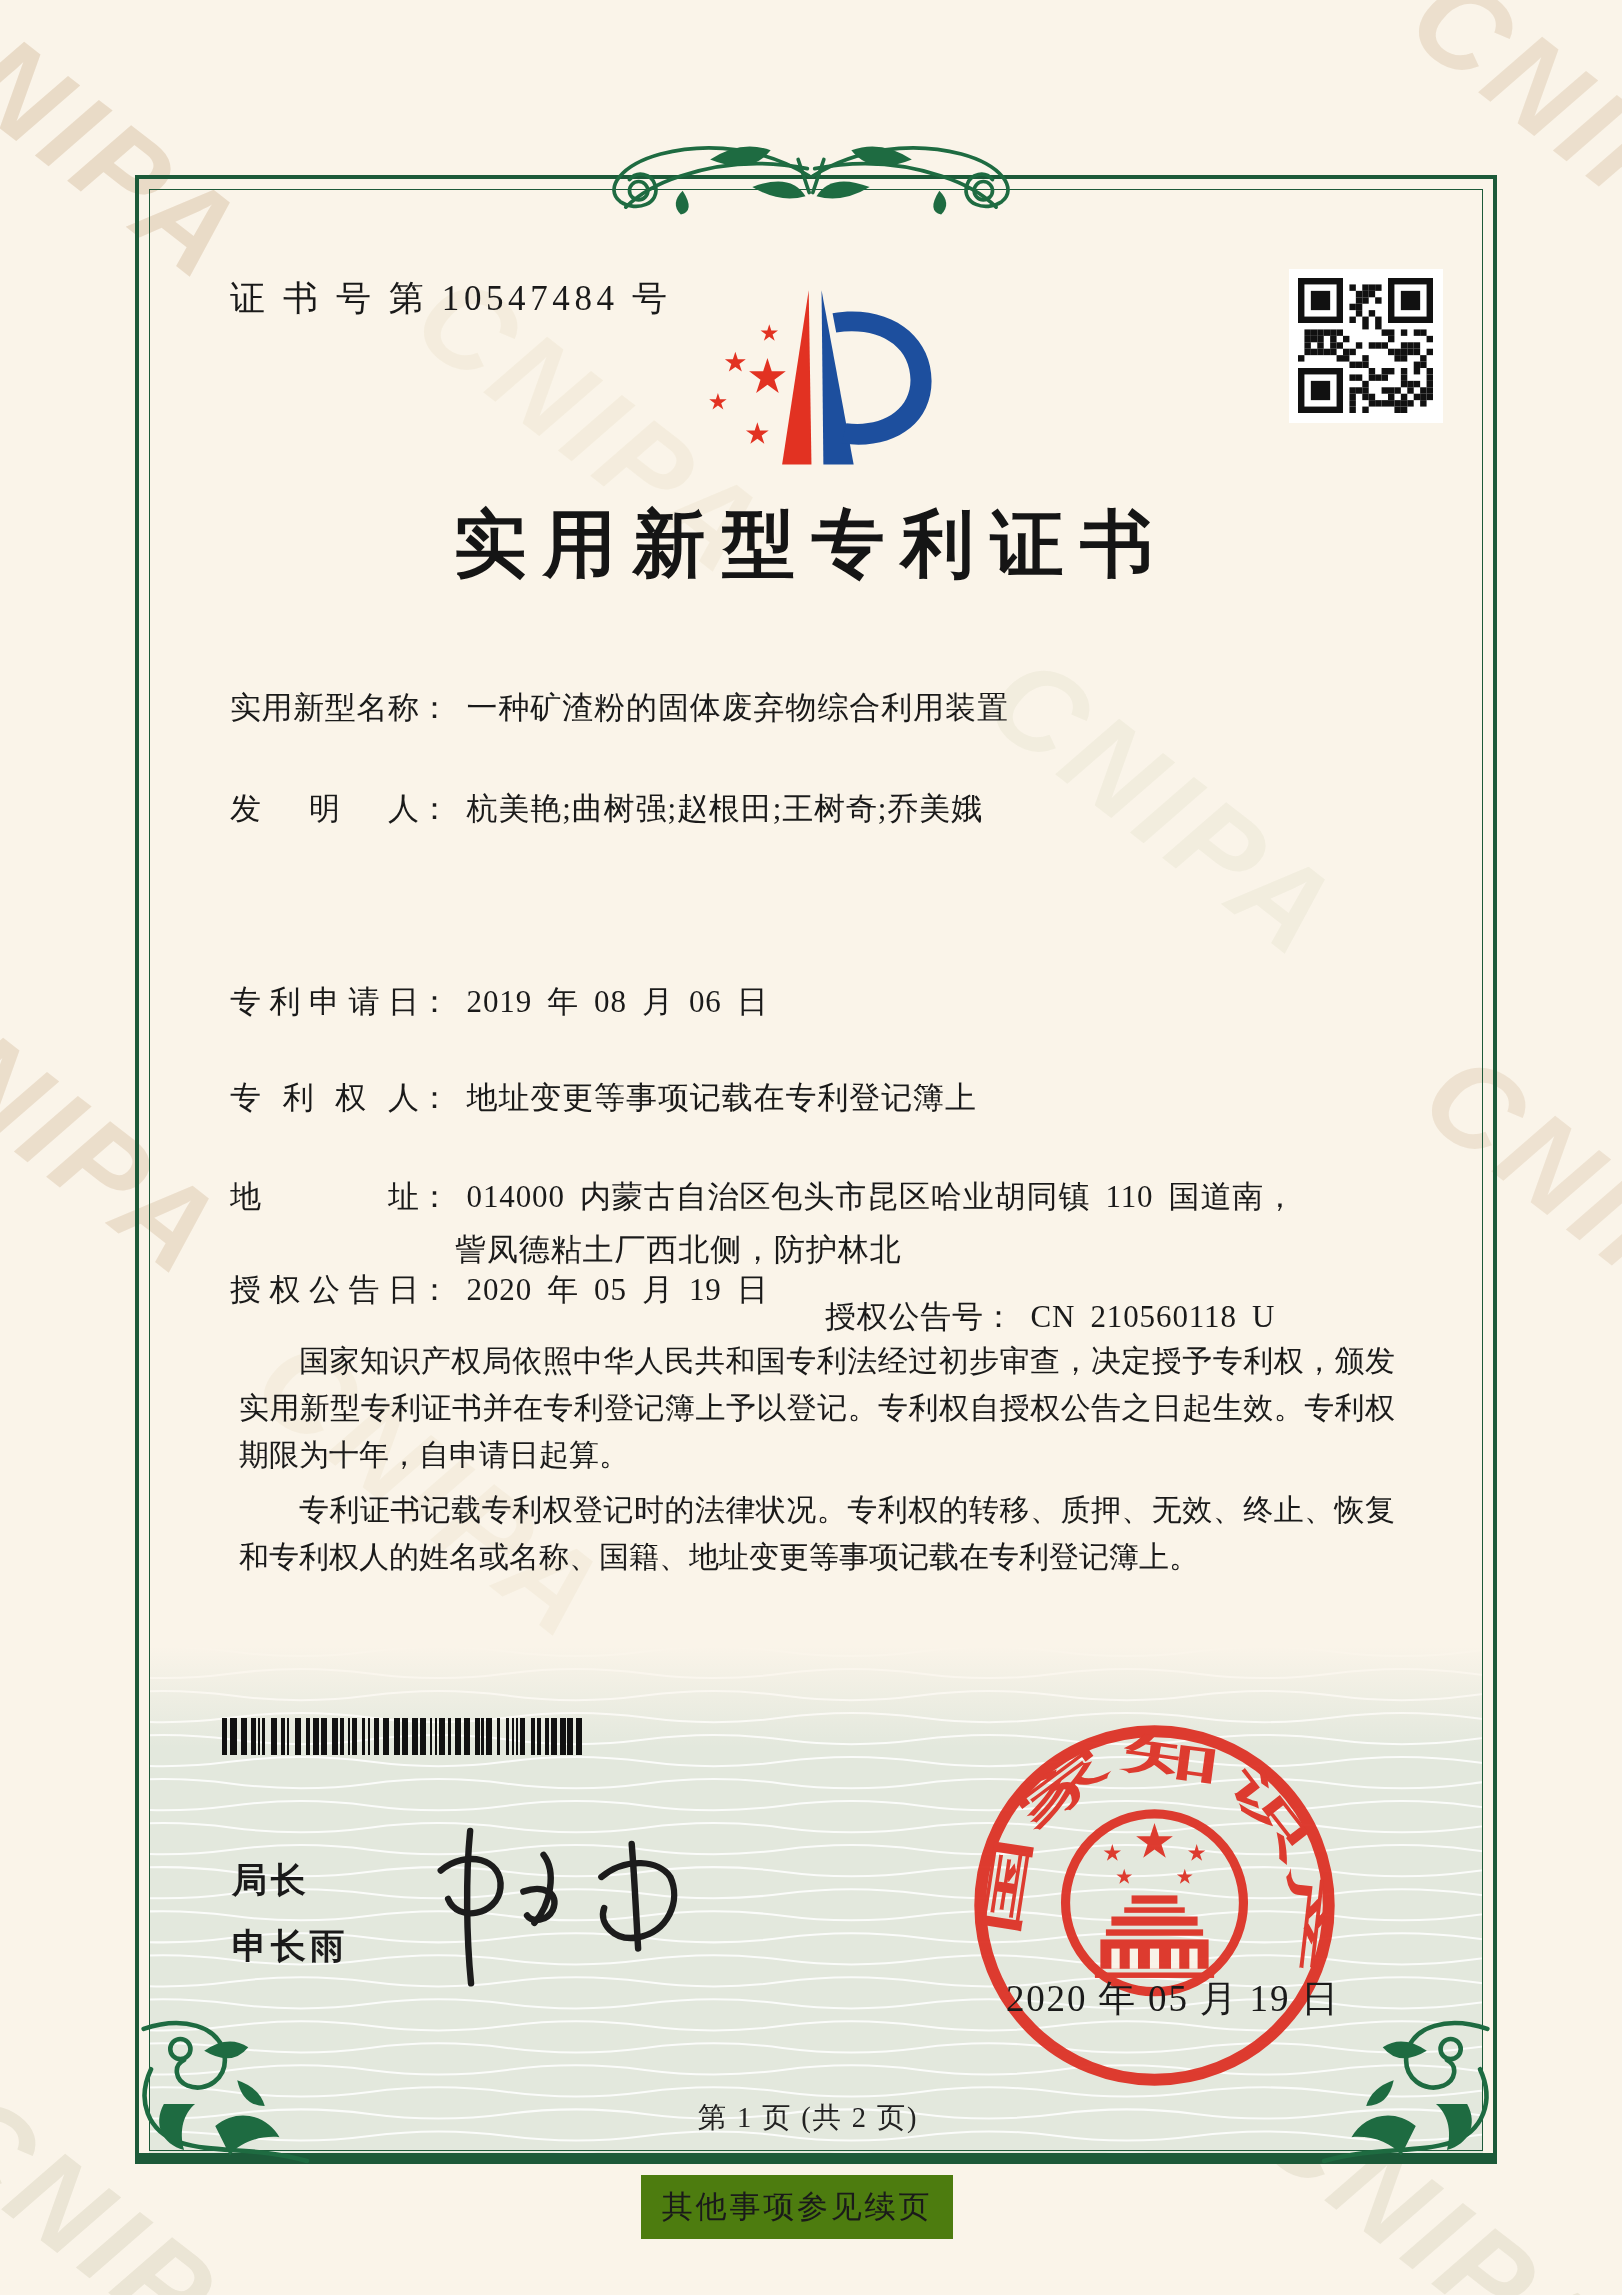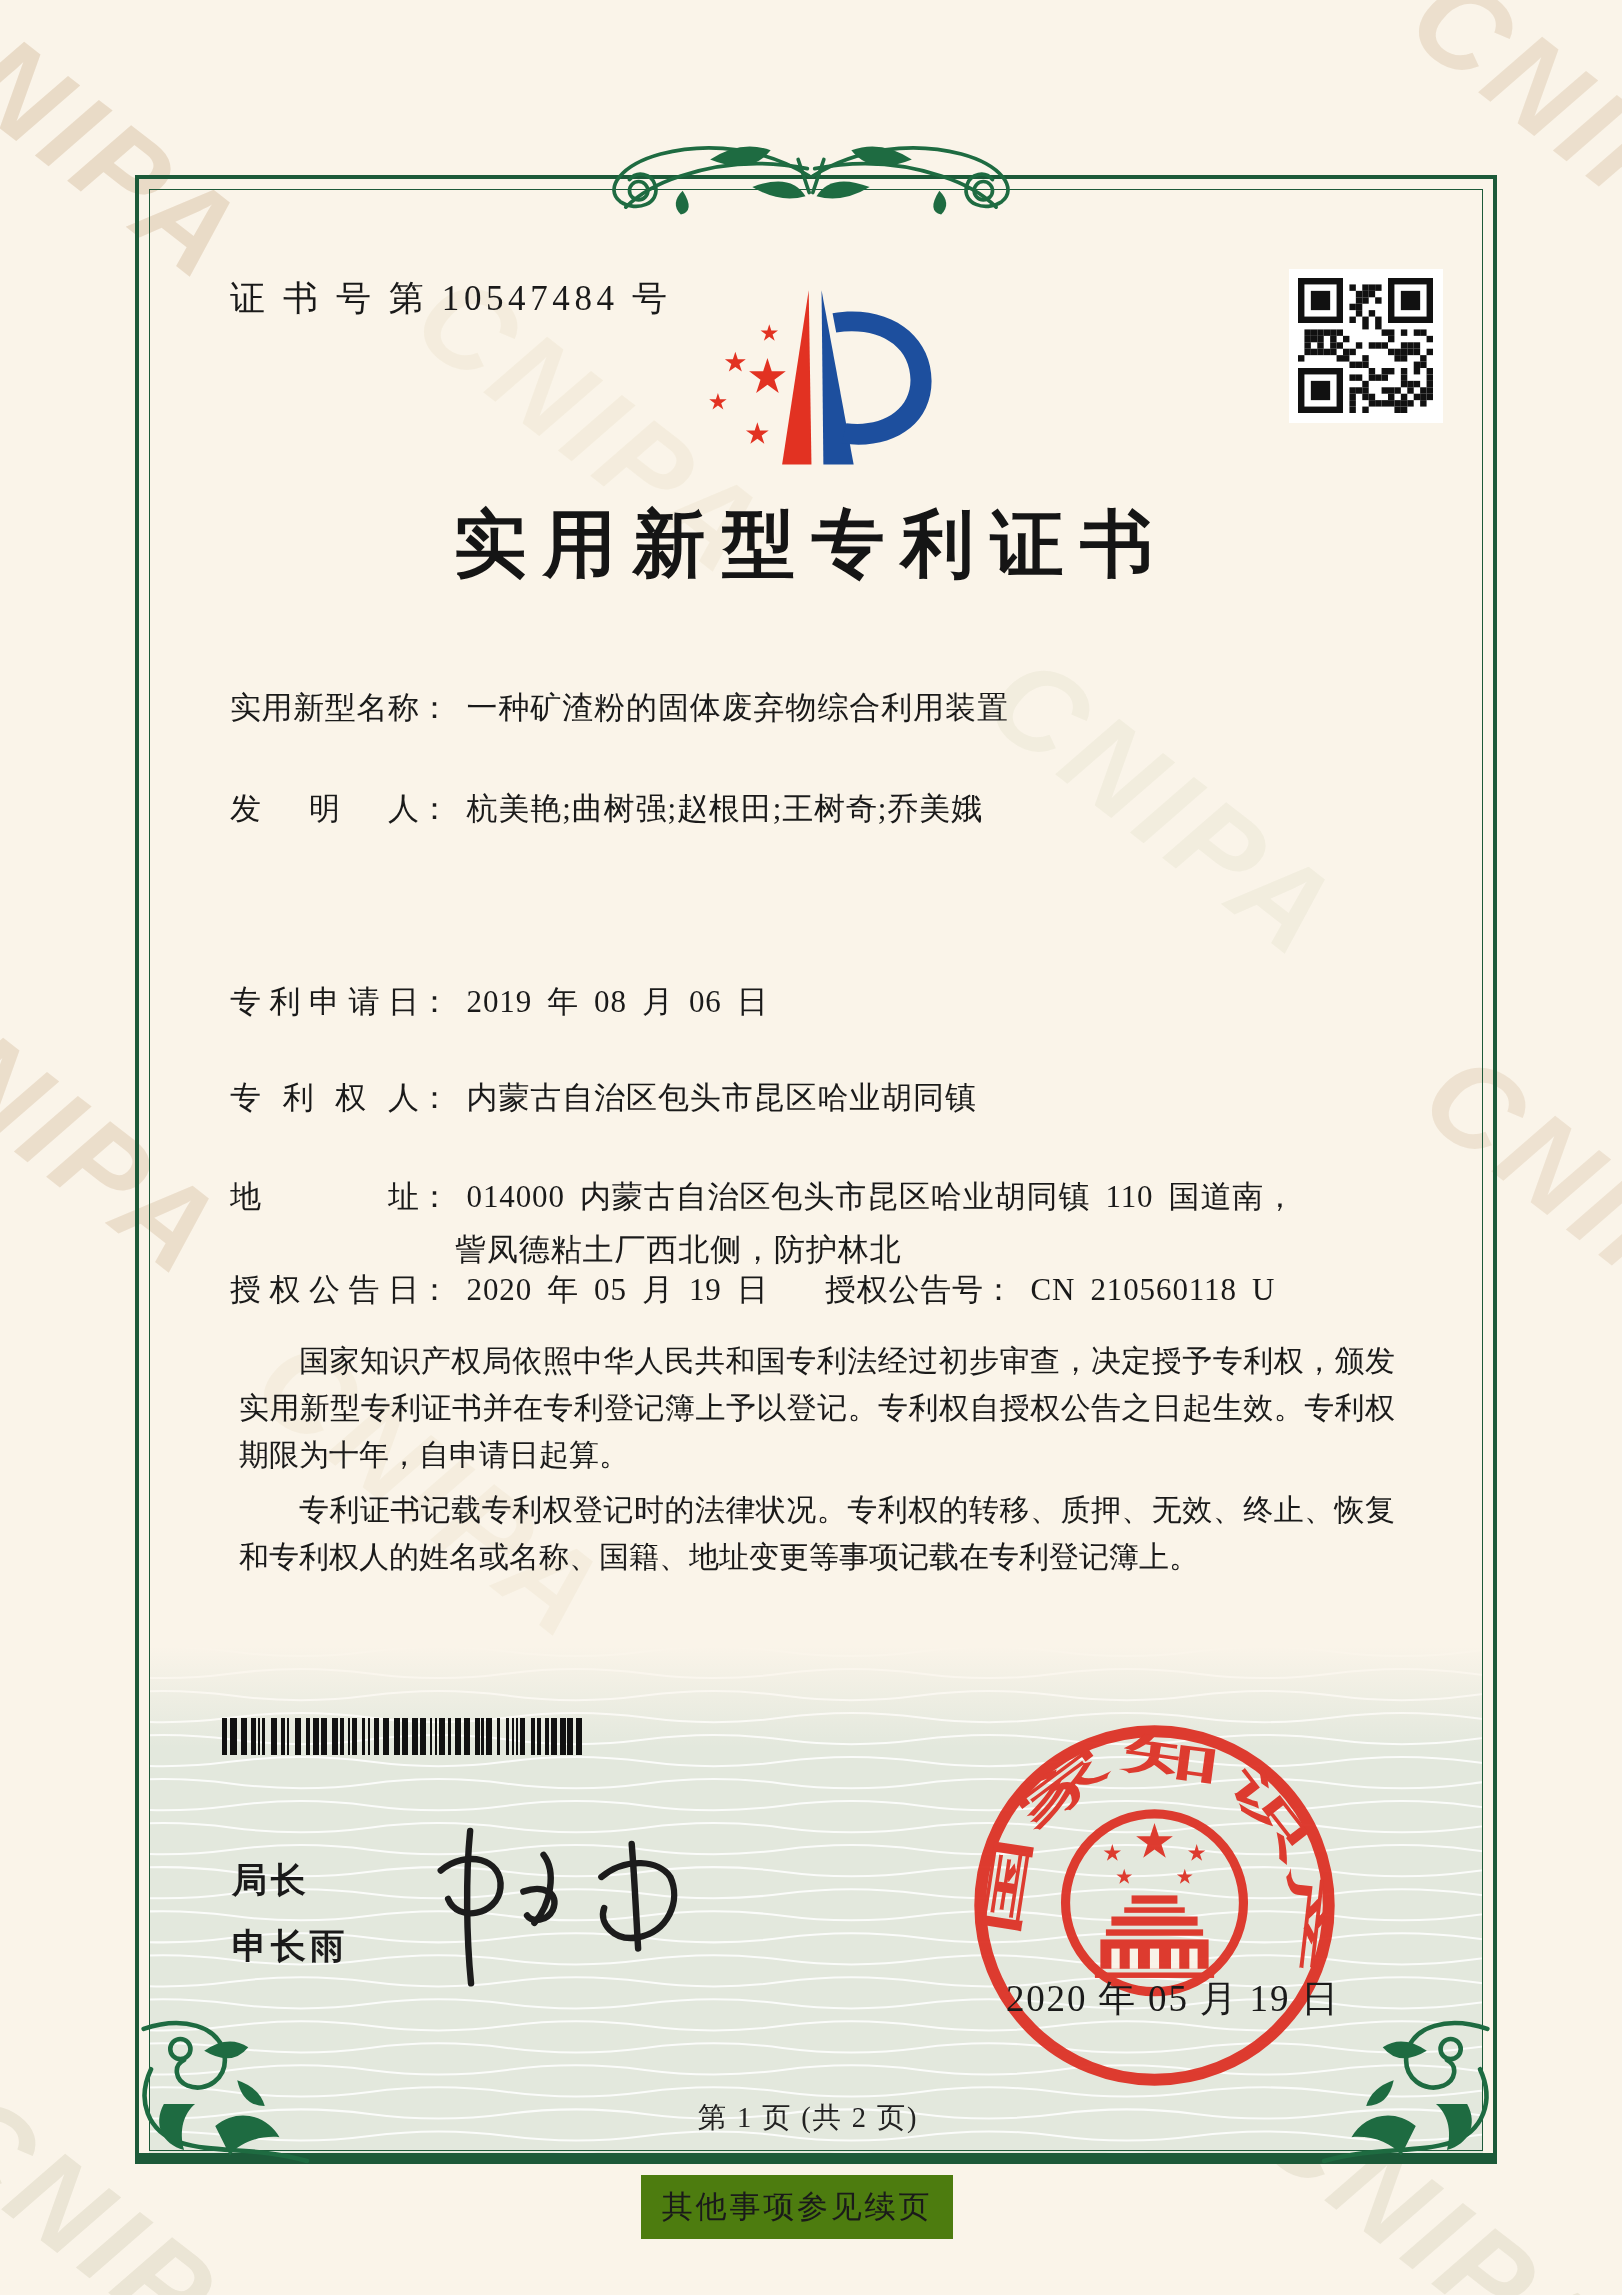--- a/index.html
+++ b/index.html
@@ -34,21 +34,21 @@
   .title { position:absolute; left:0; top:496px; width:100%; text-align:center; z-index:4;
            font-size:73px; font-weight:700; letter-spacing:16.5px; color:#151515; }
 
   
   .row { position:absolute; left:230px; z-index:4; font-size:31px; white-space:nowrap; }
   .flabel { display:inline-block; width:189px; text-align:justify; text-align-last:justify; vertical-align:bottom; }
   .fcolon { display:inline-block; margin-right:16.5px; }
   .fval { letter-spacing:0.9px; word-spacing:6.4px; }
   .addr2 { position:absolute; left:455px; top:1229px; z-index:4; font-size:31px; letter-spacing:0.9px; }
   .grant2 { position:absolute; left:825px; top:1269px; z-index:4; font-size:31px; white-space:nowrap; }
-  .grant2 .flabel { width:158px; }
+  .grant2 .flabel { width:158px;margin-top:27px; }
 
   
   .paras { position:absolute; left:231px; top:1329px; width:1172px; z-index:4;
            font-size:30px; line-height:47px; text-align:justify; }
   .paras p { text-indent:2em; margin:8px; }
 
   
   .barcode { position:absolute; left:222px; top:1718px; width:360px; height:37px; z-index:4; }
   .barcode i { position:absolute; top:0; height:100%; background:#111; }
   .sig-title { position:absolute; left:232px; top:1857px; z-index:4;
@@ -314,21 +314,21 @@
   <div class="row" style="top:687px">
     <span class="flabel">实用新型名称</span><span class="fcolon">：</span><span class="fval">一种矿渣粉的固体废弃物综合利用装置</span>
   </div>
   <div class="row" style="top:788px">
     <span class="flabel">发明人</span><span class="fcolon">：</span><span class="fval">杭美艳;曲树强;赵根田;王树奇;乔美娥</span>
   </div>
   <div class="row" style="top:981px">
     <span class="flabel">专利申请日</span><span class="fcolon">：</span><span class="fval">2019 年 08 月 06 日</span>
   </div>
   <div class="row" style="top:1077px">
-    <span class="flabel">专利权人</span><span class="fcolon">：</span><span class="fval">内蒙古自治区包头市昆区哈业胡同镇</span>
+    <span class="flabel">专利权人</span><span class="fcolon">：</span><span class="fval">地址变更等事项记载在专利登记簿上</span>
   </div>
   <div class="row" style="top:1176px">
     <span class="flabel">地址</span><span class="fcolon">：</span><span class="fval">014000  内蒙古自治区包头市昆区哈业胡同镇 110 国道南，</span>
   </div>
   <div class="addr2">訾凤德粘土厂西北侧，防护林北</div>
   <div class="row" style="top:1269px">
     <span class="flabel">授权公告日</span><span class="fcolon">：</span><span class="fval">2020 年 05 月 19 日</span>
   </div>
   <div class="grant2">
     <span class="flabel">授权公告号</span><span class="fcolon">：</span><span class="fval">CN 210560118 U</span>

